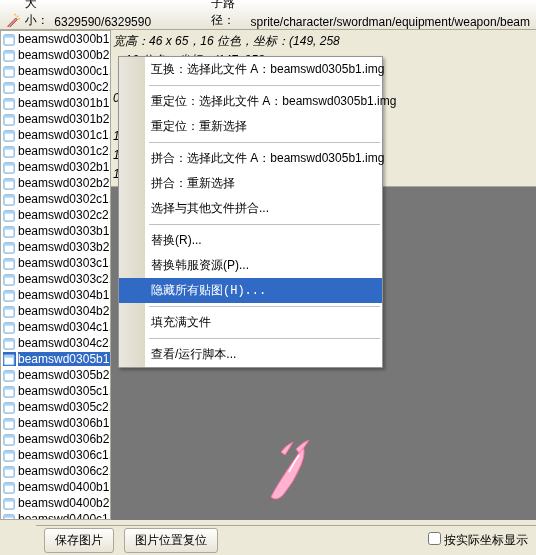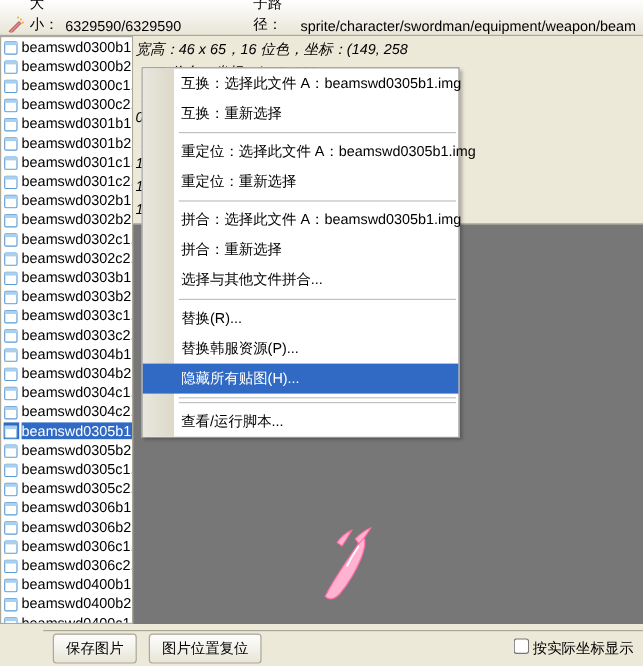--- a/index.html
+++ b/index.html
@@ -16,21 +16,21 @@
 .right-area { flex: 1; display: flex; flex-direction: column; border-left: 1px solid #aca899; }
 .detail-area { background: #ece9d8; padding: 2px 4px 2px 2px; border-bottom: 1px solid #aca899; min-height: 138px; }
 .detail-line { white-space: nowrap; overflow: hidden; padding: 1px 0; font-style: italic; }
 .preview { flex: 1; background: #777; position: relative; }
 .sword { position: absolute; left: 150px; top: 250px; width: 60px; height: 70px; }
 .bottom-bar { height: 30px; background: #ece9d8; border-top: 1px solid #aca899; display: flex; align-items: center; padding: 0 8px; gap: 10px; position: absolute; bottom: 0; left: 0; right: 0; margin-left: 36px; }
 .btn-bottom { background: linear-gradient(#fefefe, #e8e5d7); border: 1px solid #aca899; border-radius: 3px; padding: 3px 10px; }
 .context-menu { position: absolute; left: 118px; top: 56px; width: 265px; background: #fff; border: 1px solid #959595; box-shadow: 2px 2px 3px rgba(0,0,0,0.3); z-index: 100; }
 .menu-strip { position: absolute; left: 0; top: 0; bottom: 0; width: 26px; background: linear-gradient(to right, #e9e7de, #dcd9c8); }
 .menu-item { position: relative; padding: 4px 4px 4px 32px; cursor: default; white-space: nowrap; }
-.menu-item.highlighted { background: #316ac5; color: #fff; }
+.menu-item.highlighted { background: #316ac5; color: #fff; font-family: Liberation Mono, monospace; }
 .menu-sep { position: relative; height: 1px; background: #c0c0c0; margin: 3px 2px 3px 30px; }
 .checkbox-area { display: flex; align-items: flex-start; gap: 3px; margin-left: auto; }
 input[type=checkbox] { width: 13px; height: 13px; }
 </style>
 </head>
 <body>
 
 <div class="toolbar">
   <span class="tb-icon">
     <svg viewBox="0 0 18 18">
@@ -348,33 +348,33 @@
           <path d="M28 35 Q33 25 38 18" fill="none" stroke="#fff" stroke-width="1.5"></path>
         </svg>
       </div>
     </div>
   </div>
 </div>
 
 <div class="context-menu" id="context-menu">
   <div class="menu-strip"></div>
 <div class="menu-item">互换：选择此文件 A：beamswd0305b1.img</div>
-    <div class="menu-item">互换：重新选择</div>
     <div class="menu-sep"></div>
     <div class="menu-item">重定位：选择此文件 A：beamswd0305b1.img</div>
     <div class="menu-item">重定位：重新选择</div>
     <div class="menu-sep"></div>
     <div class="menu-item">拼合：选择此文件 A：beamswd0305b1.img</div>
     <div class="menu-item">拼合：重新选择</div>
     <div class="menu-item">选择与其他文件拼合...</div>
     <div class="menu-sep"></div>
     <div class="menu-item">替换(R)...</div>
     <div class="menu-item">替换韩服资源(P)...</div>
     <div class="menu-item highlighted">隐藏所有贴图(H)...</div>
     <div class="menu-sep"></div>
+    <div class="menu-item">填充满文件</div>
     <div class="menu-sep"></div>
     <div class="menu-item">查看/运行脚本...</div>
   </div>
 
 <div class="bottom-bar">
   <button class="btn-bottom">保存图片</button>
   <button class="btn-bottom">图片位置复位</button>
   <div class="checkbox-area">
     <input type="checkbox" style="">
     <span>按实际坐标显示</span>

